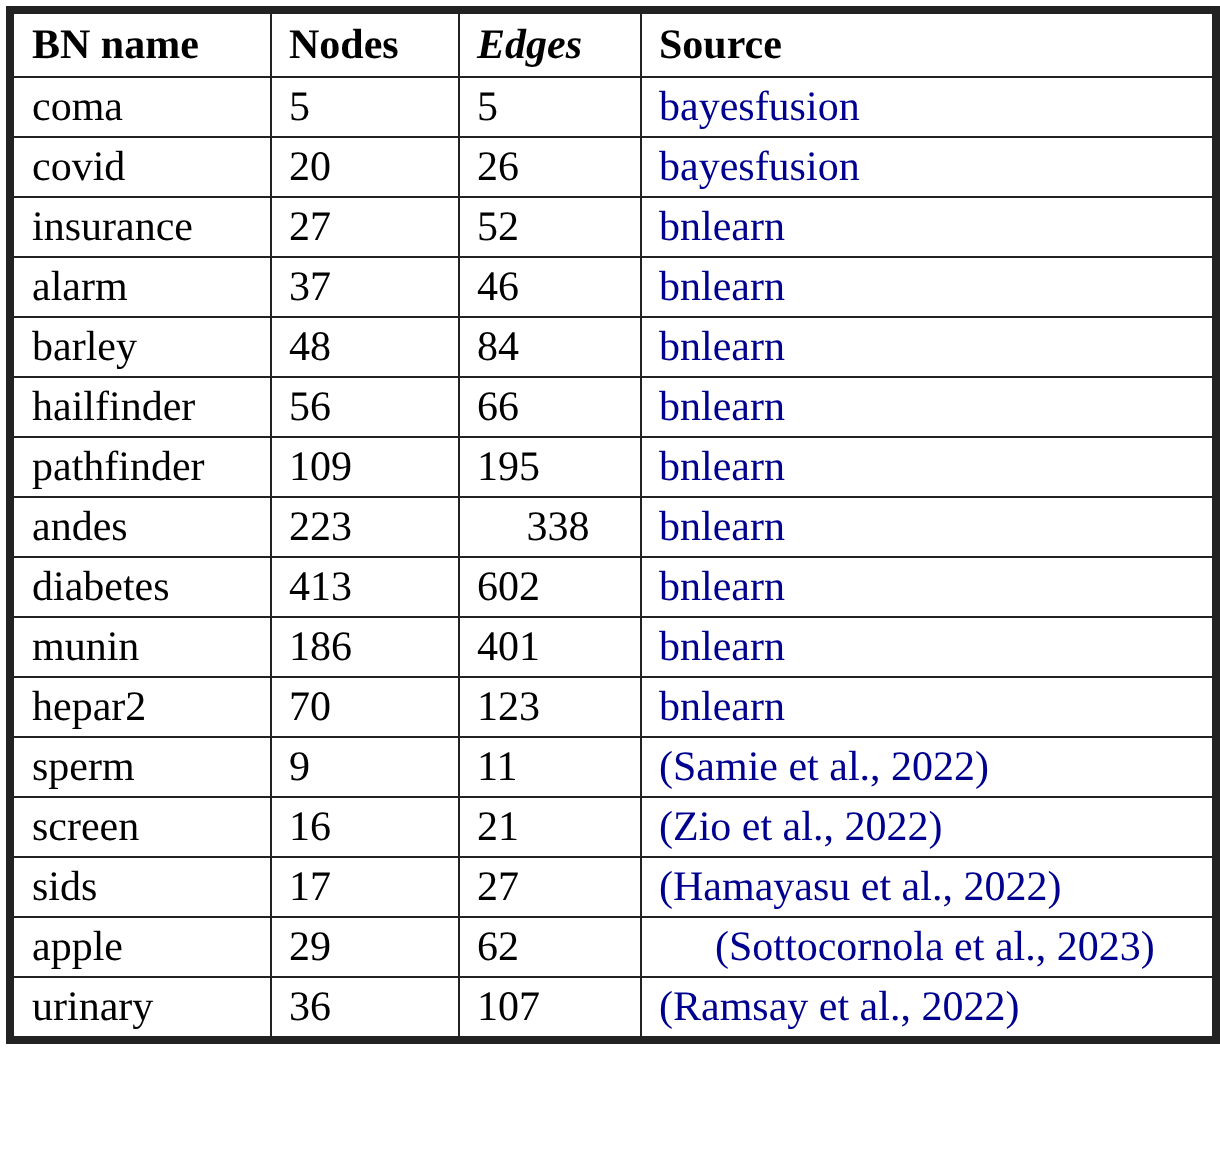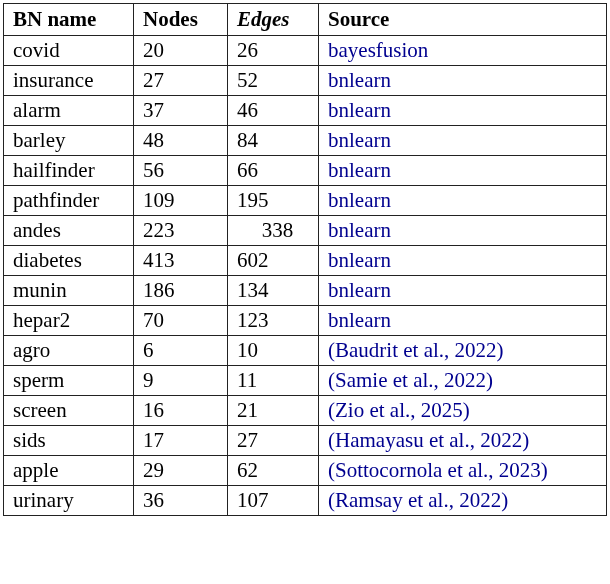--- a/index.html
+++ b/index.html
@@ -17,21 +17,21 @@
   #bn-table-wrap {
     position: absolute;
     left: 3px;
     top: 3px;
     width: 603px;
   }
   table.bn-table {
     border-collapse: collapse;
     table-layout: fixed;
     width: 603px;
-    border: 1px solid #000000;
+    border: 4px solid #000000;
   }
   table.bn-table col.c-name   { width: 130px; }
   table.bn-table col.c-nodes  { width: 94px;  }
   table.bn-table col.c-edges  { width: 91px;  }
   table.bn-table col.c-source { width: 288px; }
 
   table.bn-table th,
   table.bn-table td {
     border: 1px solid #222222;
     padding: 0 0 0 9px;
@@ -74,20 +74,26 @@
     <thead>
       <tr>
         <th style="border-color: rgb(34, 34, 34); color: rgb(0, 0, 0);">BN name</th>
         <th style="border-color: rgb(34, 34, 34); color: rgb(0, 0, 0);">Nodes</th>
         <th style="border-color: rgb(34, 34, 34); color: rgb(0, 0, 0); font-style: italic;">Edges</th>
         <th style="border-color: rgb(34, 34, 34); color: rgb(0, 0, 0);">Source</th>
       </tr>
     </thead>
     <tbody id="table-body">
         <tr>
+          <td class="name-cell" style="border-color: rgb(34, 34, 34); color: rgb(0, 0, 0);">coma</td>
+          <td class="nodes-cell" style="border-color: rgb(34, 34, 34); color: rgb(0, 0, 0);">5</td>
+          <td class="edges-cell" style="border-color: rgb(34, 34, 34); color: rgb(0, 0, 0);">5</td>
+          <td class="source-cell" style="border-color: rgb(34, 34, 34); color: rgb(0, 0, 0);"><span class="src-link" style="color: rgb(0, 0, 143);">bayesfusion</span></td>
+        </tr>
+        <tr>
           <td class="name-cell" style="border-color: rgb(34, 34, 34); color: rgb(0, 0, 0);">covid</td>
           <td class="nodes-cell" style="border-color: rgb(34, 34, 34); color: rgb(0, 0, 0);">20</td>
           <td class="edges-cell" style="border-color: rgb(34, 34, 34); color: rgb(0, 0, 0);">26</td>
           <td class="source-cell" style="border-color: rgb(34, 34, 34); color: rgb(0, 0, 0);"><span class="src-link" style="color: rgb(0, 0, 143);">bayesfusion</span></td>
         </tr>
         <tr>
           <td class="name-cell" style="border-color: rgb(34, 34, 34); color: rgb(0, 0, 0);">insurance</td>
           <td class="nodes-cell" style="border-color: rgb(34, 34, 34); color: rgb(0, 0, 0);">27</td>
           <td class="edges-cell" style="border-color: rgb(34, 34, 34); color: rgb(0, 0, 0); margin-top: 36px;">52</td>
           <td class="source-cell" style="border-color: rgb(34, 34, 34); color: rgb(0, 0, 0);"><span class="src-link" style="color: rgb(0, 0, 143);">bnlearn</span></td>
@@ -124,58 +130,52 @@
         </tr>
         <tr>
           <td class="name-cell" style="border-color: rgb(34, 34, 34); color: rgb(0, 0, 0);">diabetes</td>
           <td class="nodes-cell" style="border-color: rgb(34, 34, 34); color: rgb(0, 0, 0);">413</td>
           <td class="edges-cell" style="border-color: rgb(34, 34, 34); color: rgb(0, 0, 0);">602</td>
           <td class="source-cell" style="border-color: rgb(34, 34, 34); color: rgb(0, 0, 0);"><span class="src-link" style="color: rgb(0, 0, 143);">bnlearn</span></td>
         </tr>
         <tr>
           <td class="name-cell" style="border-color: rgb(34, 34, 34); color: rgb(0, 0, 0);">munin</td>
           <td class="nodes-cell" style="border-color: rgb(34, 34, 34); color: rgb(0, 0, 0);">186</td>
-          <td class="edges-cell" style="border-color: rgb(34, 34, 34); color: rgb(0, 0, 0);">134</td>
+          <td class="edges-cell" style="border-color: rgb(34, 34, 34); color: rgb(0, 0, 0);">401</td>
           <td class="source-cell" style="border-color: rgb(34, 34, 34); color: rgb(0, 0, 0);"><span class="src-link" style="color: rgb(0, 0, 143);">bnlearn</span></td>
         </tr>
         <tr>
           <td class="name-cell" style="border-color: rgb(34, 34, 34); color: rgb(0, 0, 0);">hepar2</td>
           <td class="nodes-cell" style="border-color: rgb(34, 34, 34); color: rgb(0, 0, 0);">70</td>
           <td class="edges-cell" style="border-color: rgb(34, 34, 34); color: rgb(0, 0, 0);">123</td>
           <td class="source-cell" style="border-color: rgb(34, 34, 34); color: rgb(0, 0, 0);"><span class="src-link" style="color: rgb(0, 0, 143);">bnlearn</span></td>
-        </tr>
-        <tr>
-          <td class="name-cell" style="border-color: rgb(34, 34, 34); color: rgb(0, 0, 0);">agro</td>
-          <td class="nodes-cell" style="border-color: rgb(34, 34, 34); color: rgb(0, 0, 0);">6</td>
-          <td class="edges-cell" style="border-color: rgb(34, 34, 34); color: rgb(0, 0, 0);">10</td>
-          <td class="source-cell" style="border-color: rgb(34, 34, 34); color: rgb(0, 0, 0);"><span class="src-link" style="color: rgb(0, 0, 143);">(Baudrit et al., 2022)</span></td>
         </tr>
         <tr>
           <td class="name-cell" style="border-color: rgb(34, 34, 34); color: rgb(0, 0, 0);">sperm</td>
           <td class="nodes-cell" style="border-color: rgb(34, 34, 34); color: rgb(0, 0, 0);">9</td>
           <td class="edges-cell" style="border-color: rgb(34, 34, 34); color: rgb(0, 0, 0);">11</td>
           <td class="source-cell" style="border-color: rgb(34, 34, 34); color: rgb(0, 0, 0);"><span class="src-link" style="color: rgb(0, 0, 143);">(Samie et al., 2022)</span></td>
         </tr>
         <tr>
           <td class="name-cell" style="border-color: rgb(34, 34, 34); color: rgb(0, 0, 0);">screen</td>
           <td class="nodes-cell" style="border-color: rgb(34, 34, 34); color: rgb(0, 0, 0);">16</td>
           <td class="edges-cell" style="border-color: rgb(34, 34, 34); color: rgb(0, 0, 0);">21</td>
-          <td class="source-cell" style="border-color: rgb(34, 34, 34); color: rgb(0, 0, 0);"><span class="src-link" style="color: rgb(0, 0, 143);">(Zio et al., 2025)</span></td>
+          <td class="source-cell" style="border-color: rgb(34, 34, 34); color: rgb(0, 0, 0);"><span class="src-link" style="color: rgb(0, 0, 143);">(Zio et al., 2022)</span></td>
         </tr>
         <tr>
           <td class="name-cell" style="border-color: rgb(34, 34, 34); color: rgb(0, 0, 0);">sids</td>
           <td class="nodes-cell" style="border-color: rgb(34, 34, 34); color: rgb(0, 0, 0);">17</td>
           <td class="edges-cell" style="border-color: rgb(34, 34, 34); color: rgb(0, 0, 0);">27</td>
           <td class="source-cell" style="border-color: rgb(34, 34, 34); color: rgb(0, 0, 0);"><span class="src-link" style="color: rgb(0, 0, 143);">(Hamayasu et al., 2022)</span></td>
         </tr>
         <tr>
           <td class="name-cell" style="border-color: rgb(34, 34, 34); color: rgb(0, 0, 0);">apple</td>
           <td class="nodes-cell" style="border-color: rgb(34, 34, 34); color: rgb(0, 0, 0);">29</td>
           <td class="edges-cell" style="border-color: rgb(34, 34, 34); color: rgb(0, 0, 0);">62</td>
-          <td class="source-cell" style="border-color: rgb(34, 34, 34); color: rgb(0, 0, 0);"><span class="src-link" style="color: rgb(0, 0, 143);">(Sottocornola et al., 2023)</span></td>
+          <td class="source-cell" style="border-color: rgb(34, 34, 34); color: rgb(0, 0, 0);"><span class="src-link" style="color: rgb(0, 0, 143); margin-left: 28px;">(Sottocornola et al., 2023)</span></td>
         </tr>
         <tr>
           <td class="name-cell" style="border-color: rgb(34, 34, 34); color: rgb(0, 0, 0);">urinary</td>
           <td class="nodes-cell" style="border-color: rgb(34, 34, 34); color: rgb(0, 0, 0);">36</td>
           <td class="edges-cell" style="border-color: rgb(34, 34, 34); color: rgb(0, 0, 0);">107</td>
           <td class="source-cell" style="border-color: rgb(34, 34, 34); color: rgb(0, 0, 0);"><span class="src-link" style="color: rgb(0, 0, 143);">(Ramsay et al., 2022)</span></td>
         </tr>
       </tbody>
   </table>
 </div>

